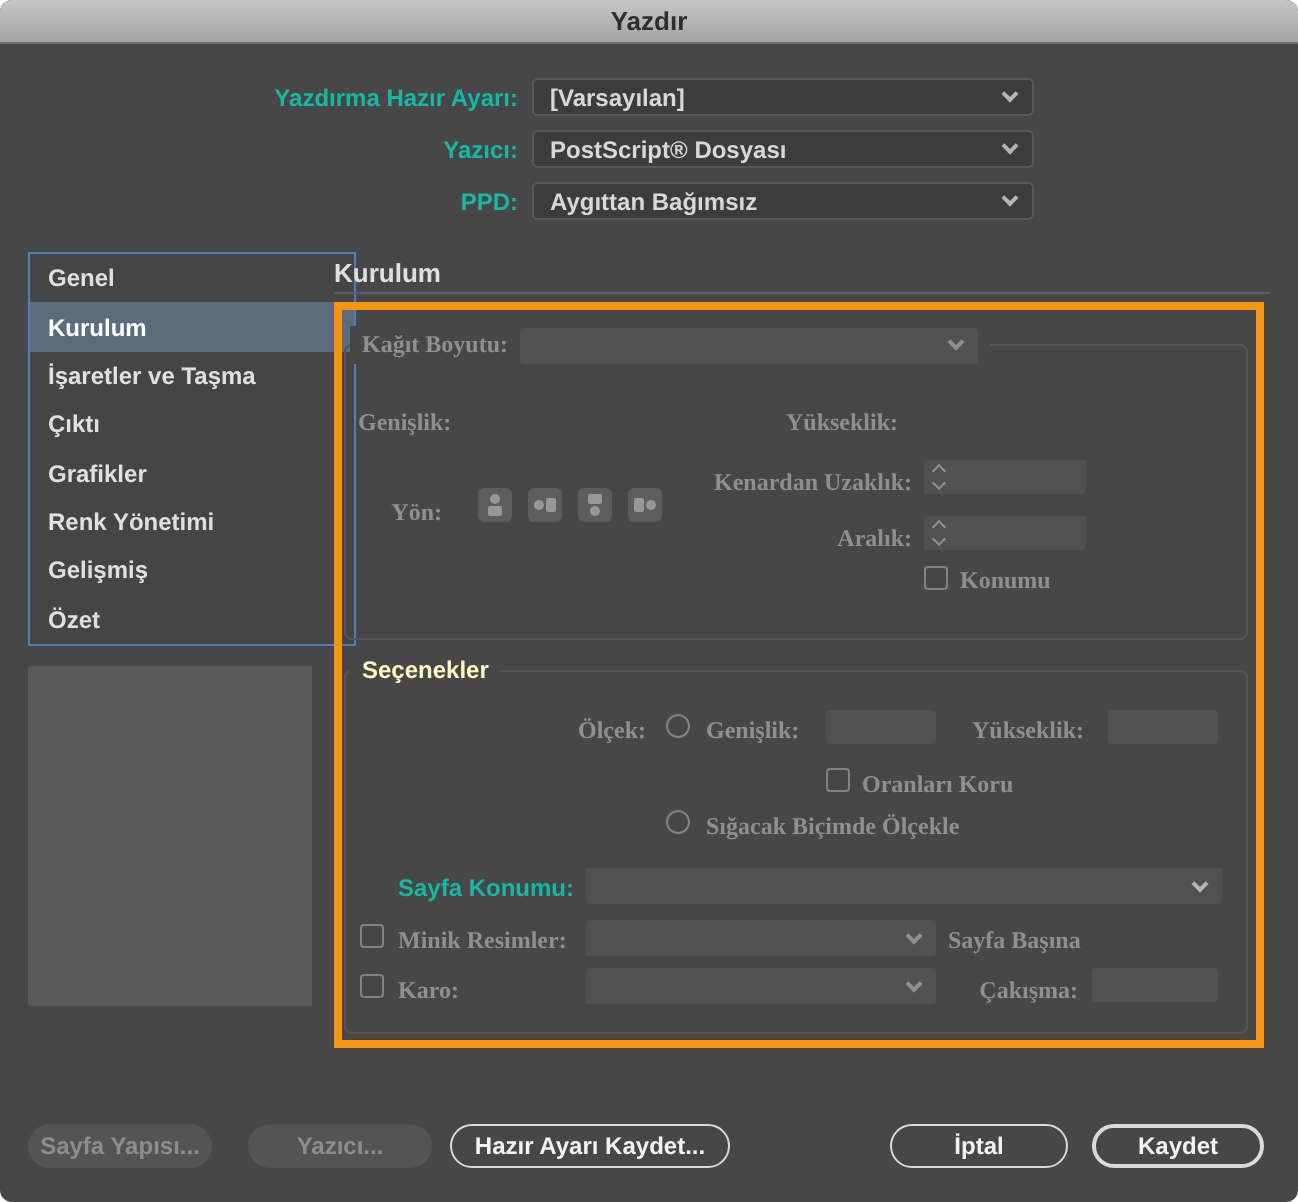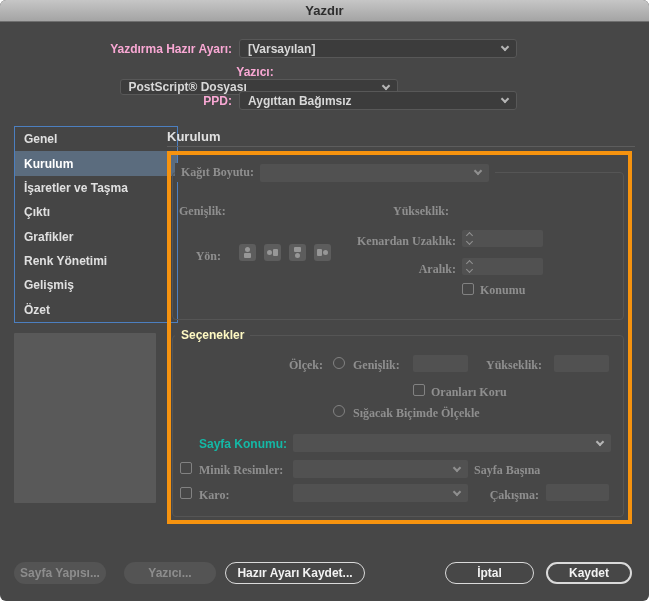--- a/index.html
+++ b/index.html
@@ -16,25 +16,25 @@
   .titlebar {
     position:absolute; top:0; left:0; right:0; height:22px;
     background:linear-gradient(#c6c6c6,#a4a4a4);
     border-bottom:1px solid #6f6f6f;
     display:flex; align-items:center; justify-content:center;
     color:#2e2e2e; font-size:13px;
   }
 
   
   .top-row { position:absolute; left:0; width:517px; height:19px; display:flex; align-items:center; }
-  .top-row .lbl { flex:1; text-align:right; padding-right:7px; color:#f9a8d4; white-space:nowrap; }
-  #row-preset { top:39px; } #row-printer { top:65px;flex-direction:column; } #row-ppd { top:91px; }
+  .top-row .lbl { flex:1; text-align:right; padding-right:7px; color:#14b8a6; white-space:nowrap; }
+  #row-preset { top:39px; } #row-printer { top:65px; } #row-ppd { top:91px; }
 
   .dd {
-    display:flex; align-items:center; height:19px; width:278px;
+    display:flex; align-items:center; height:19px; width:251px;
     background:#3c3c3c; border:1px solid #585858; border-radius:3px;
     padding:0 8px; color:#d8d8d8;
   }
   .dd .val { flex:1; white-space:nowrap; overflow:hidden; }
   .chev {
     width:6px; height:6px; flex:none;
     border-right:2px solid #b5b5b5; border-bottom:2px solid #b5b5b5;
     transform:rotate(45deg); margin-left:6px; margin-top:-3px;
   }
   .chev.dim { border-color:#8f8f8f; }

